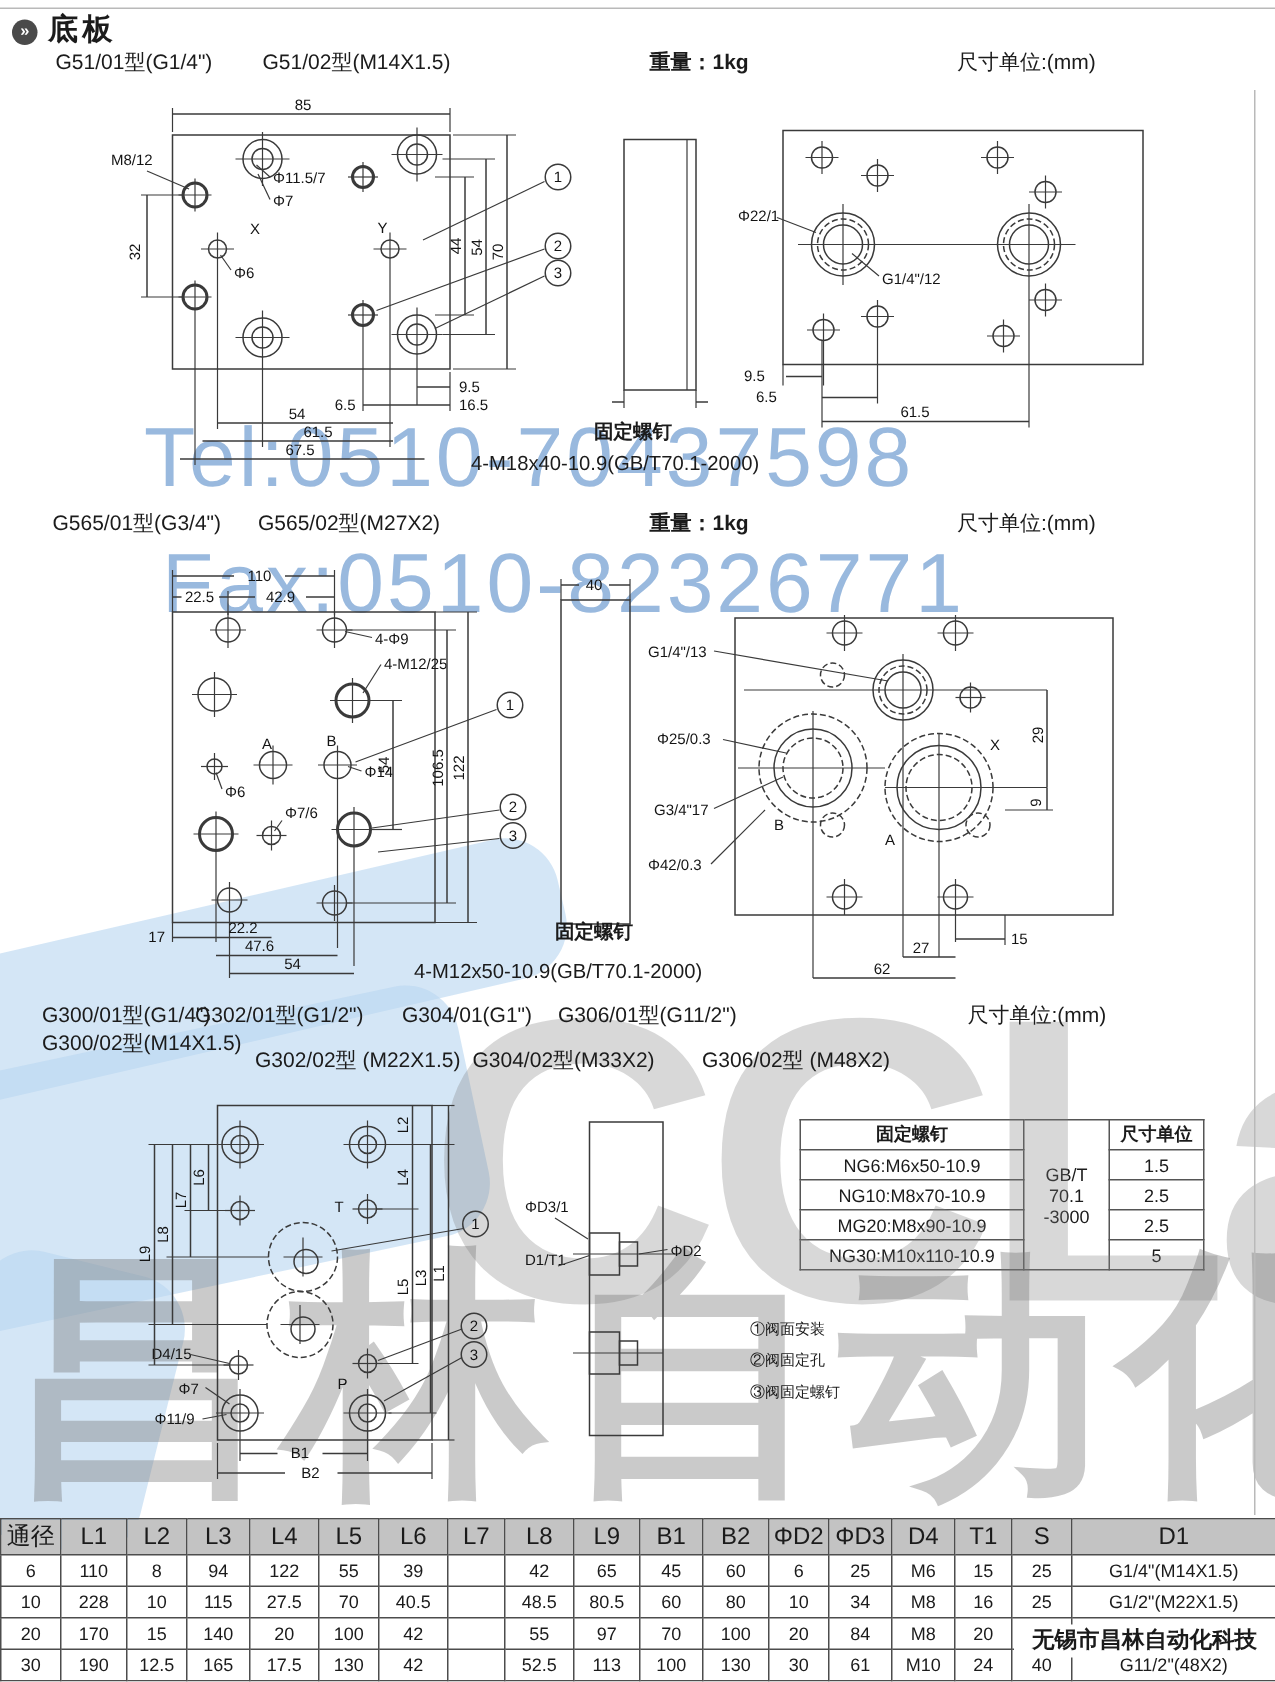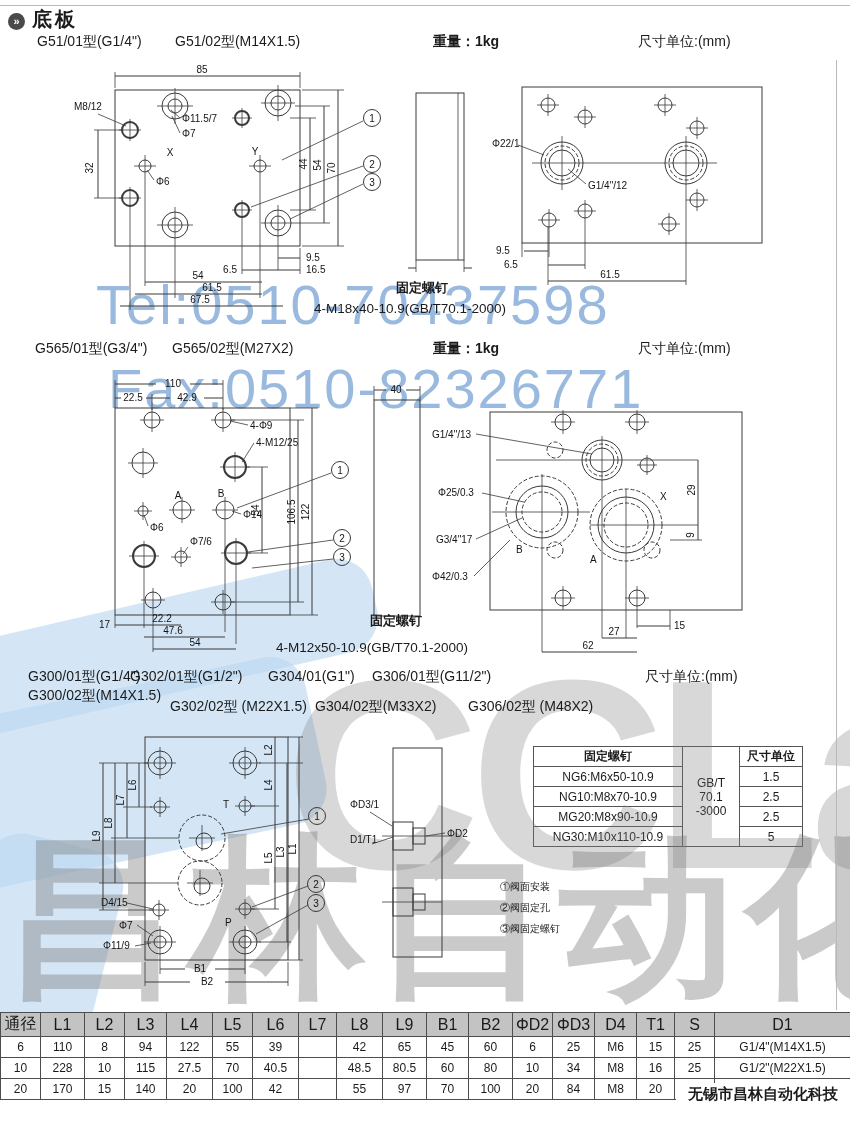--- a/index.html
+++ b/index.html
@@ -673,16 +673,36 @@
         <td>97</td>
         <td>70</td>
         <td>100</td>
         <td>20</td>
         <td>84</td>
         <td>M8</td>
         <td>20</td>
         <td>40</td>
         <td>G1"(M33X2)</td>
       </tr>
+      <tr>
+        <td>30</td>
+        <td>190</td>
+        <td>12.5</td>
+        <td>165</td>
+        <td>17.5</td>
+        <td>130</td>
+        <td>42</td>
+        <td></td>
+        <td>52.5</td>
+        <td>113</td>
+        <td>100</td>
+        <td>130</td>
+        <td>30</td>
+        <td>61</td>
+        <td>M10</td>
+        <td>24</td>
+        <td>40</td>
+        <td>G11/2"(48X2)</td>
+      </tr>
     </tbody>
 </table>
 
 <div class="abs company z6">无锡市昌林自动化科技</div>
 
 </body></html>

